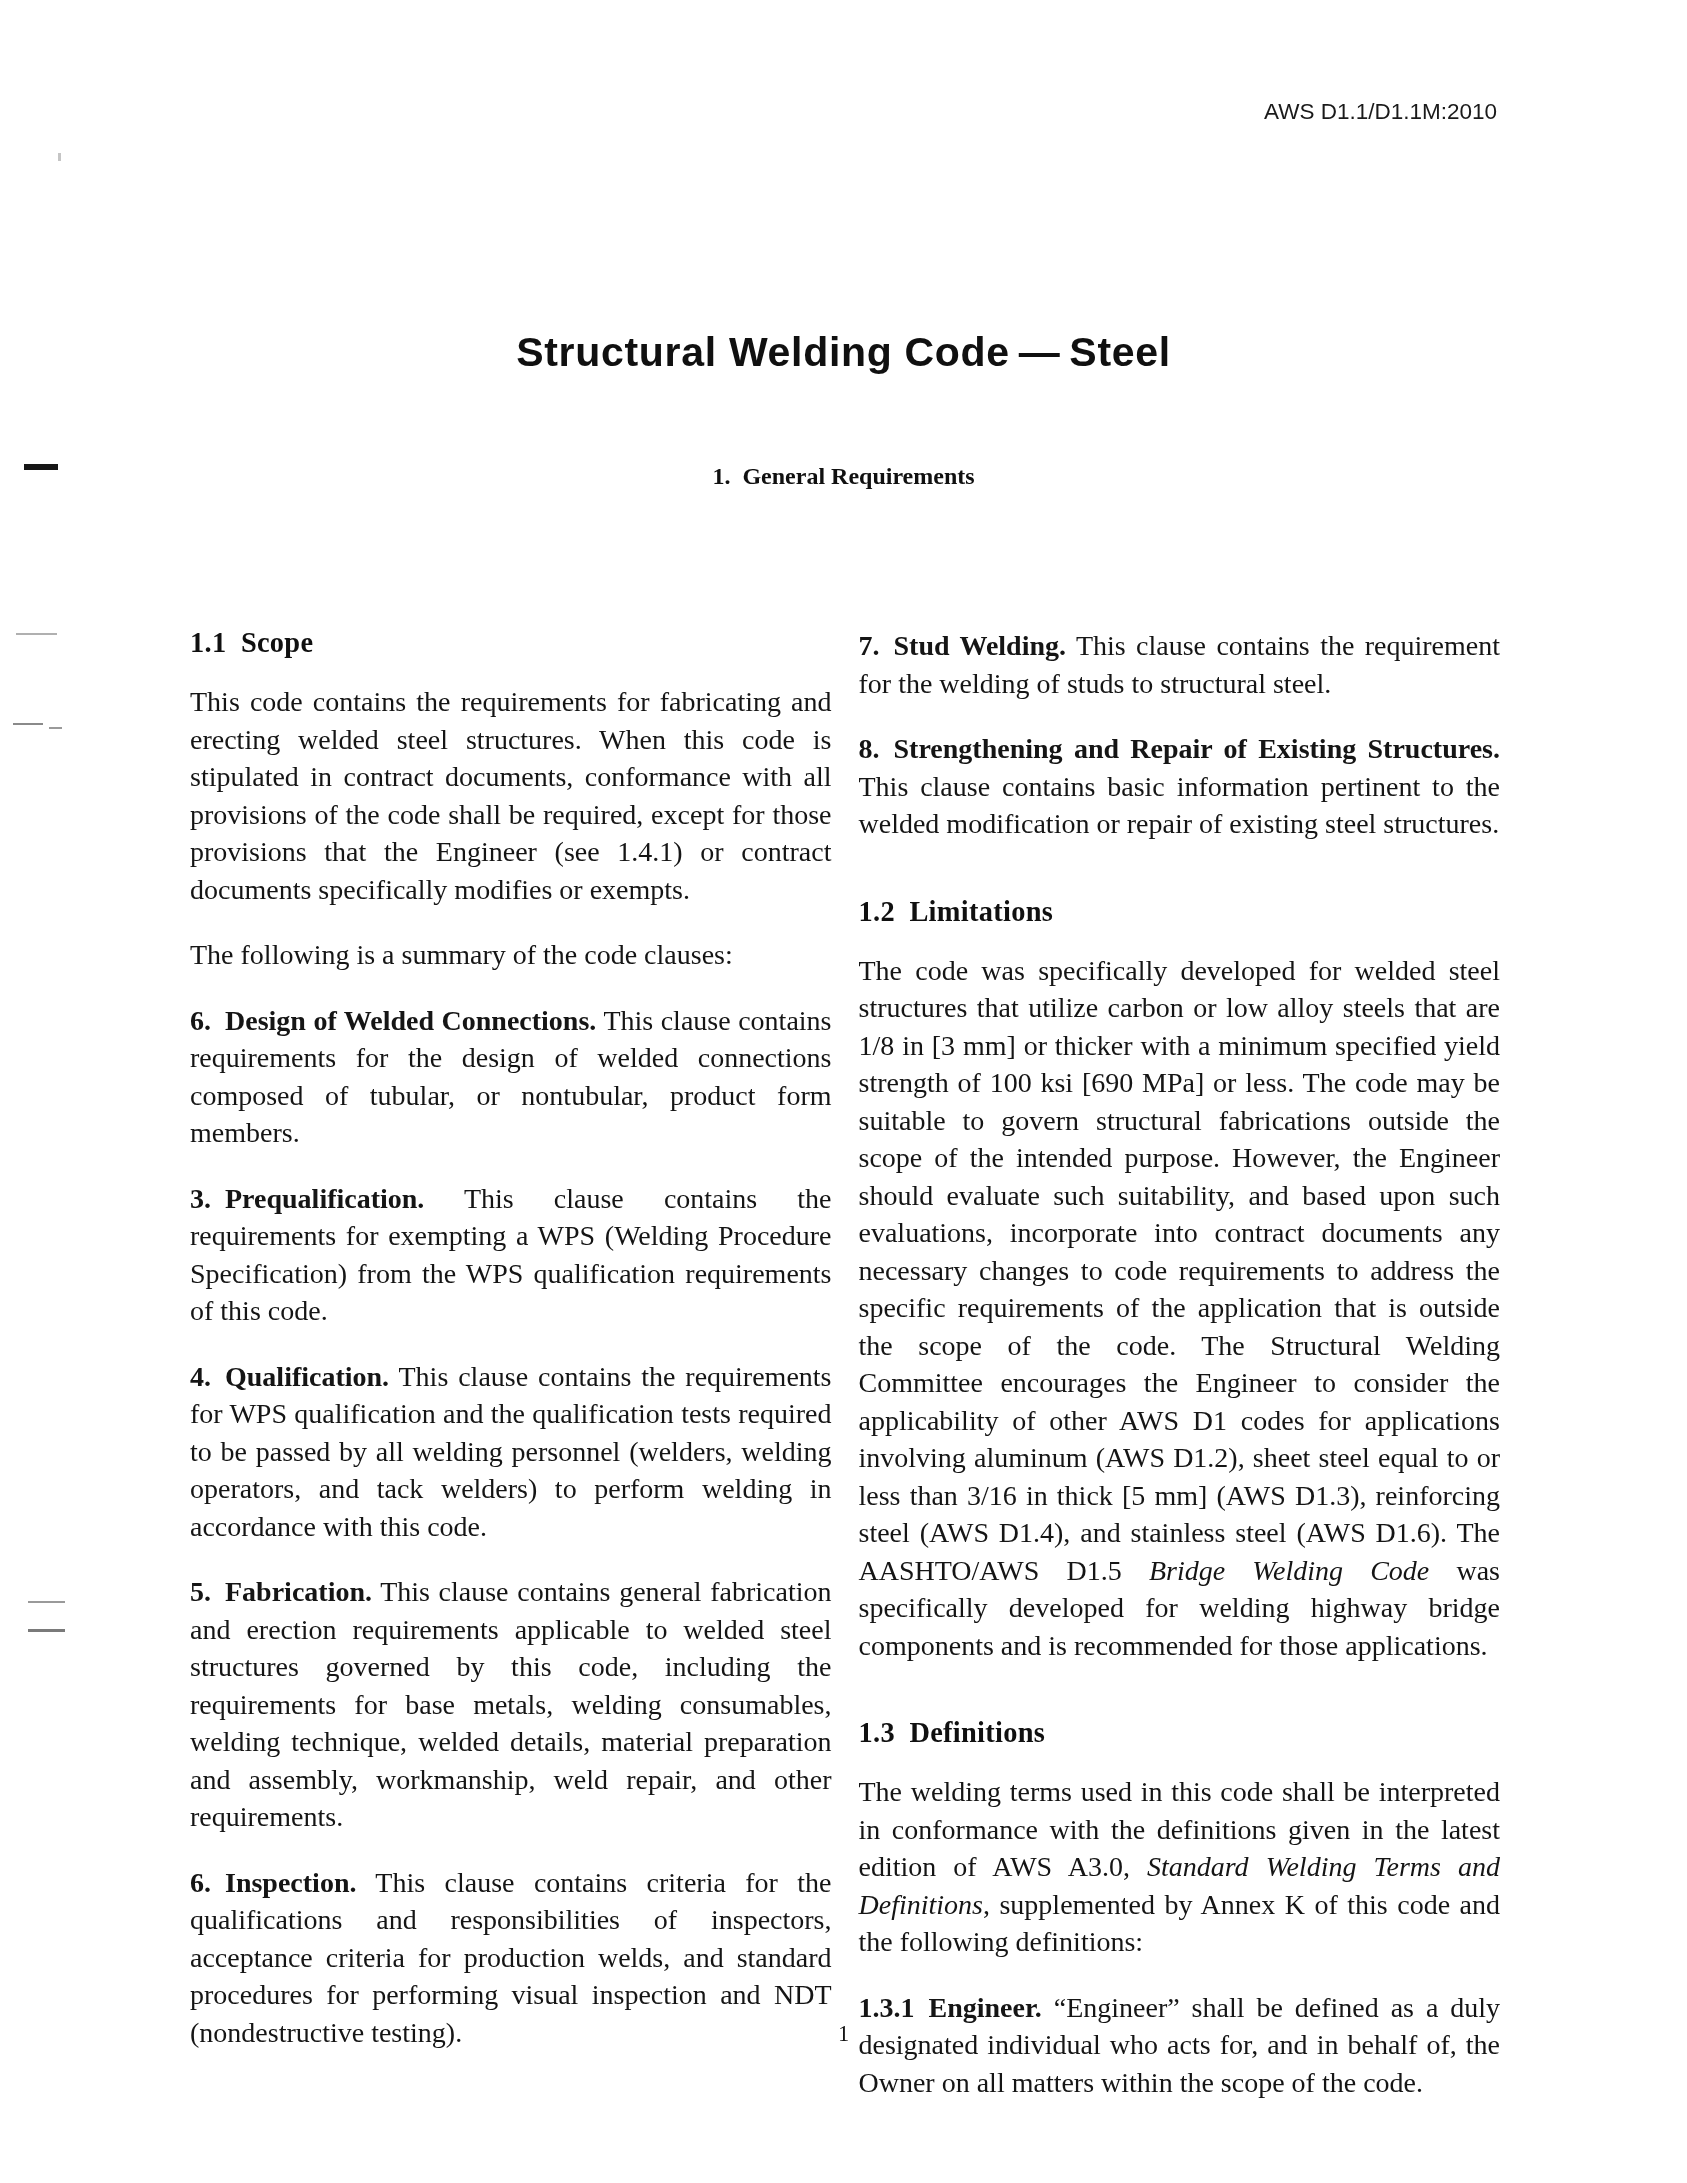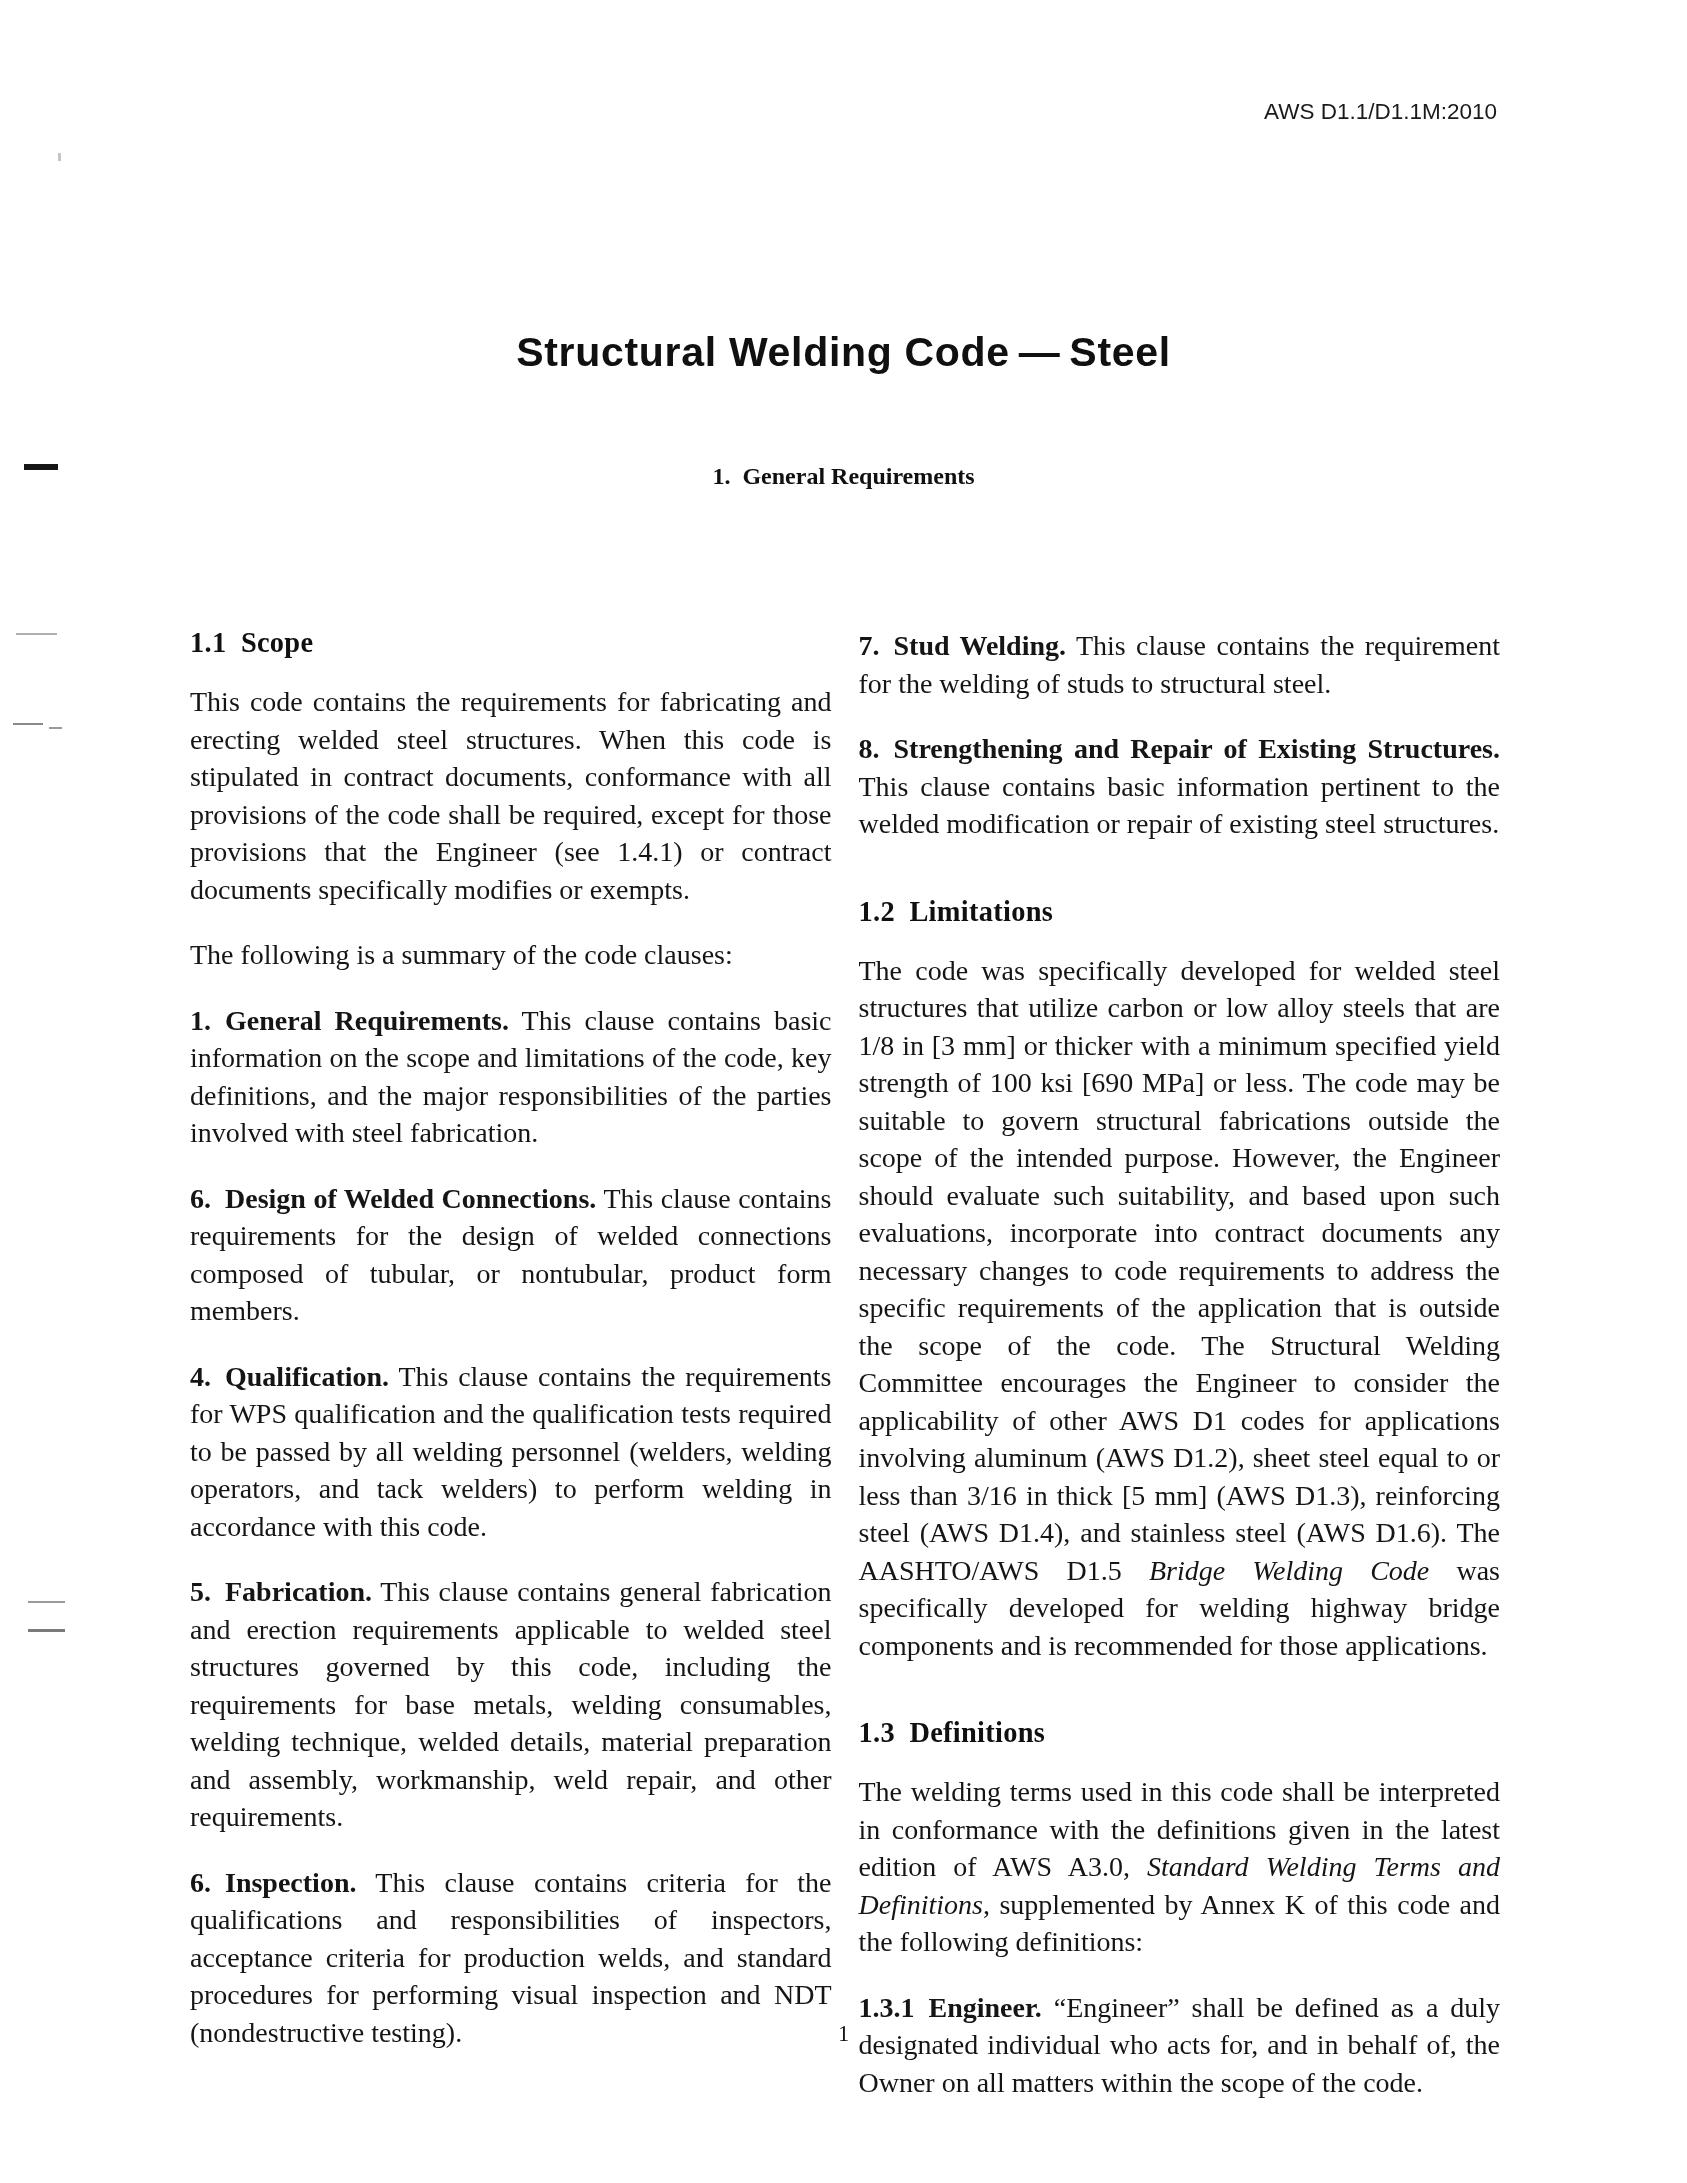--- a/index.html
+++ b/index.html
@@ -119,24 +119,24 @@
   <div class="chapter">1. General Requirements</div>
 
   <div class="columns">
 
     <div class="col">
       <div class="h3">1.1 Scope</div>
 
       <p class="body">This code contains the requirements for fabricating and erecting welded steel structures. When this code is stipulated in contract documents, conformance with all provisions of the code shall be required, except for those provisions that the Engineer (see 1.4.1) or contract documents specifically modifies or exempts.</p>
       <p class="body">The following is a summary of the code clauses:</p>
 
-      <p class="body"><b class="lead">1. General Requirements.</b> <span>This clause contains basic information on the scope and limitations of the code, key definitions, and the major responsibilities of the parties involved with steel fabrication.</span></p>
 
       <p class="body"><b class="lead">6. Design of Welded Connections.</b> <span>This clause contains requirements for the design of welded connections composed of tubular, or nontubular, product form members.</span></p>
 
+      <p class="body"><b class="lead">3. Prequalification.</b> <span>This clause contains the requirements for exempting a WPS (Welding Procedure Specification) from the WPS qualification requirements of this code.</span></p>
 
       <p class="body"><b class="lead">4. Qualification.</b> <span>This clause contains the requirements for WPS qualification and the qualification tests required to be passed by all welding personnel (welders, welding operators, and tack welders) to perform welding in accordance with this code.</span></p>
 
       <p class="body"><b class="lead">5. Fabrication.</b> <span>This clause contains general fabrication and erection requirements applicable to welded steel structures governed by this code, including the requirements for base metals, welding consumables, welding technique, welded details, material preparation and assembly, workmanship, weld repair, and other requirements.</span></p>
 
       <p class="body"><b class="lead">6. Inspection.</b> <span>This clause contains criteria for the qualifications and responsibilities of inspectors, acceptance criteria for production welds, and standard procedures for performing visual inspection and NDT (nondestructive testing).</span></p>
     </div>
 
     <div class="col">
       <p class="body"><b class="lead">7. Stud Welding.</b> <span>This clause contains the requirement for the welding of studs to structural steel.</span></p>

